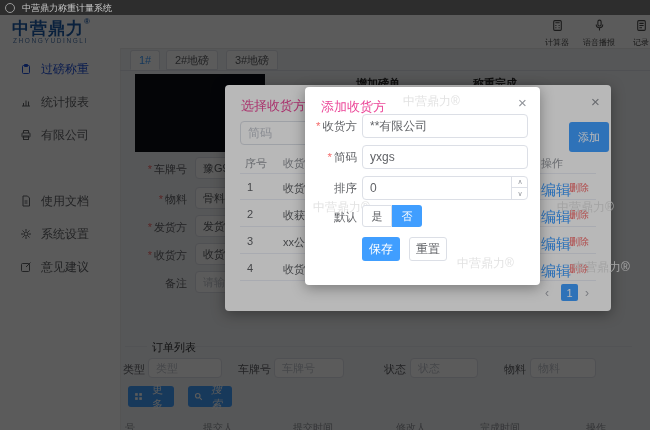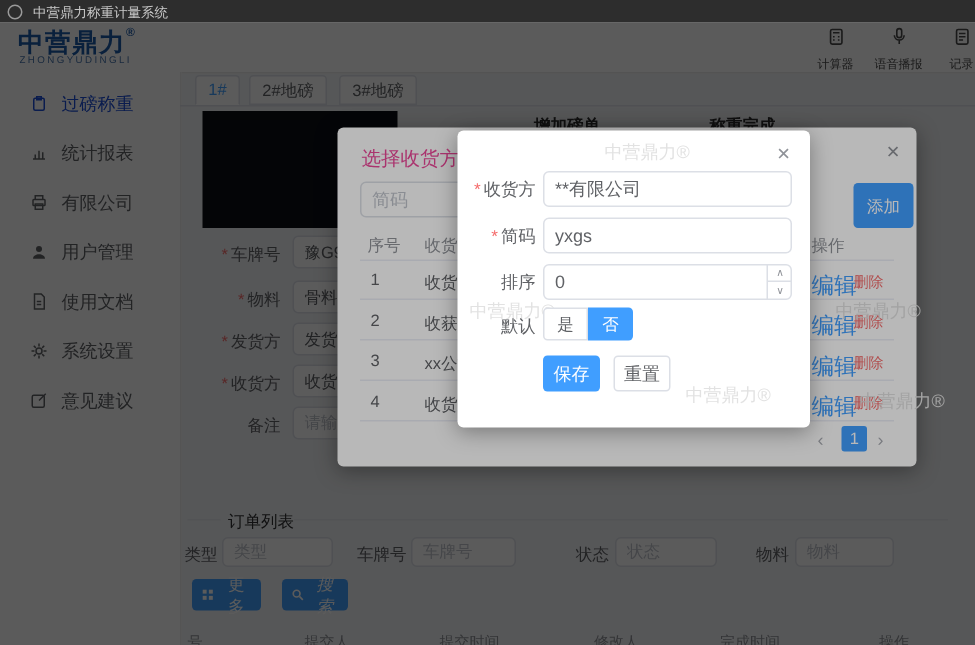--- a/index.html
+++ b/index.html
@@ -132,29 +132,20 @@
       <div class="sitem abs" style="top:75px;">
         <span>
             <svg width="12" height="12" viewBox="0 0 24 24" fill="none" stroke="currentColor" stroke-width="2">
               <path d="M7 8V3h10v5"></path>
               <rect x="4" y="8" width="16" height="8" rx="1"></rect>
               <rect x="7" y="14" width="10" height="7"></rect>
             </svg>
           </span>
         <span>有限公司</span>
       </div>
-      <div class="sitem abs" style="top:108px;">
-        <span>
-            <svg width="12" height="12" viewBox="0 0 24 24" fill="currentColor">
-              <circle cx="12" cy="8" r="4"></circle>
-              <path d="M4 21c0-4 4-6 8-6s8 2 8 6z"></path>
-            </svg>
-          </span>
-        <span>用户管理</span>
-      </div>
       <div class="sitem abs" style="top:141px;">
         <span>
             <svg width="12" height="12" viewBox="0 0 24 24" fill="none" stroke="currentColor" stroke-width="2">
               <path d="M6 2h9l4 4v16H6z"></path>
               <path d="M9 12h6M9 16h6"></path>
             </svg>
           </span>
         <span>使用文档</span>
       </div>
       <div class="sitem abs" style="top:174px;">
@@ -304,20 +295,21 @@
     <span class="wm abs" style="left:348px;top:174px;">中营鼎力®</span>
   </div>
 
   <div id="dim2"></div>
 
   <div id="adddlg" class="dialog abs">
     <span class="wm abs" style="left:98px;top:6px;">中营鼎力®</span>
     <span class="wm abs" style="left:8px;top:112px;">中营鼎力®</span>
     <span class="wm abs" style="left:152px;top:168px;">中营鼎力®</span>
 
+    <div class="dlg-title abs" style="left:16px;top:11px;">添加收货方</div>
     <div class="close abs" style="left:213px;top:9px;">×</div>
 
     <span class="adlbl" style="top:32px;"><span class="star">*</span><span>收货方</span></span>
     <input class="inp abs" style="left: 57px; top: 27px; width: 166px; height: 24px; font-size: 12px;" value="**有限公司">
 
     <span class="adlbl" style="top:63px;"><span class="star">*</span><span>简码</span></span>
     <input class="inp abs" style="left: 57px; top: 58px; width: 166px; height: 24px; font-size: 12px;" value="yxgs">
 
     <span class="adlbl" style="top:94px;"><span>排序</span></span>
     <div class="abs" style="left:57px;top:89px;width:166px;height:24px;">

